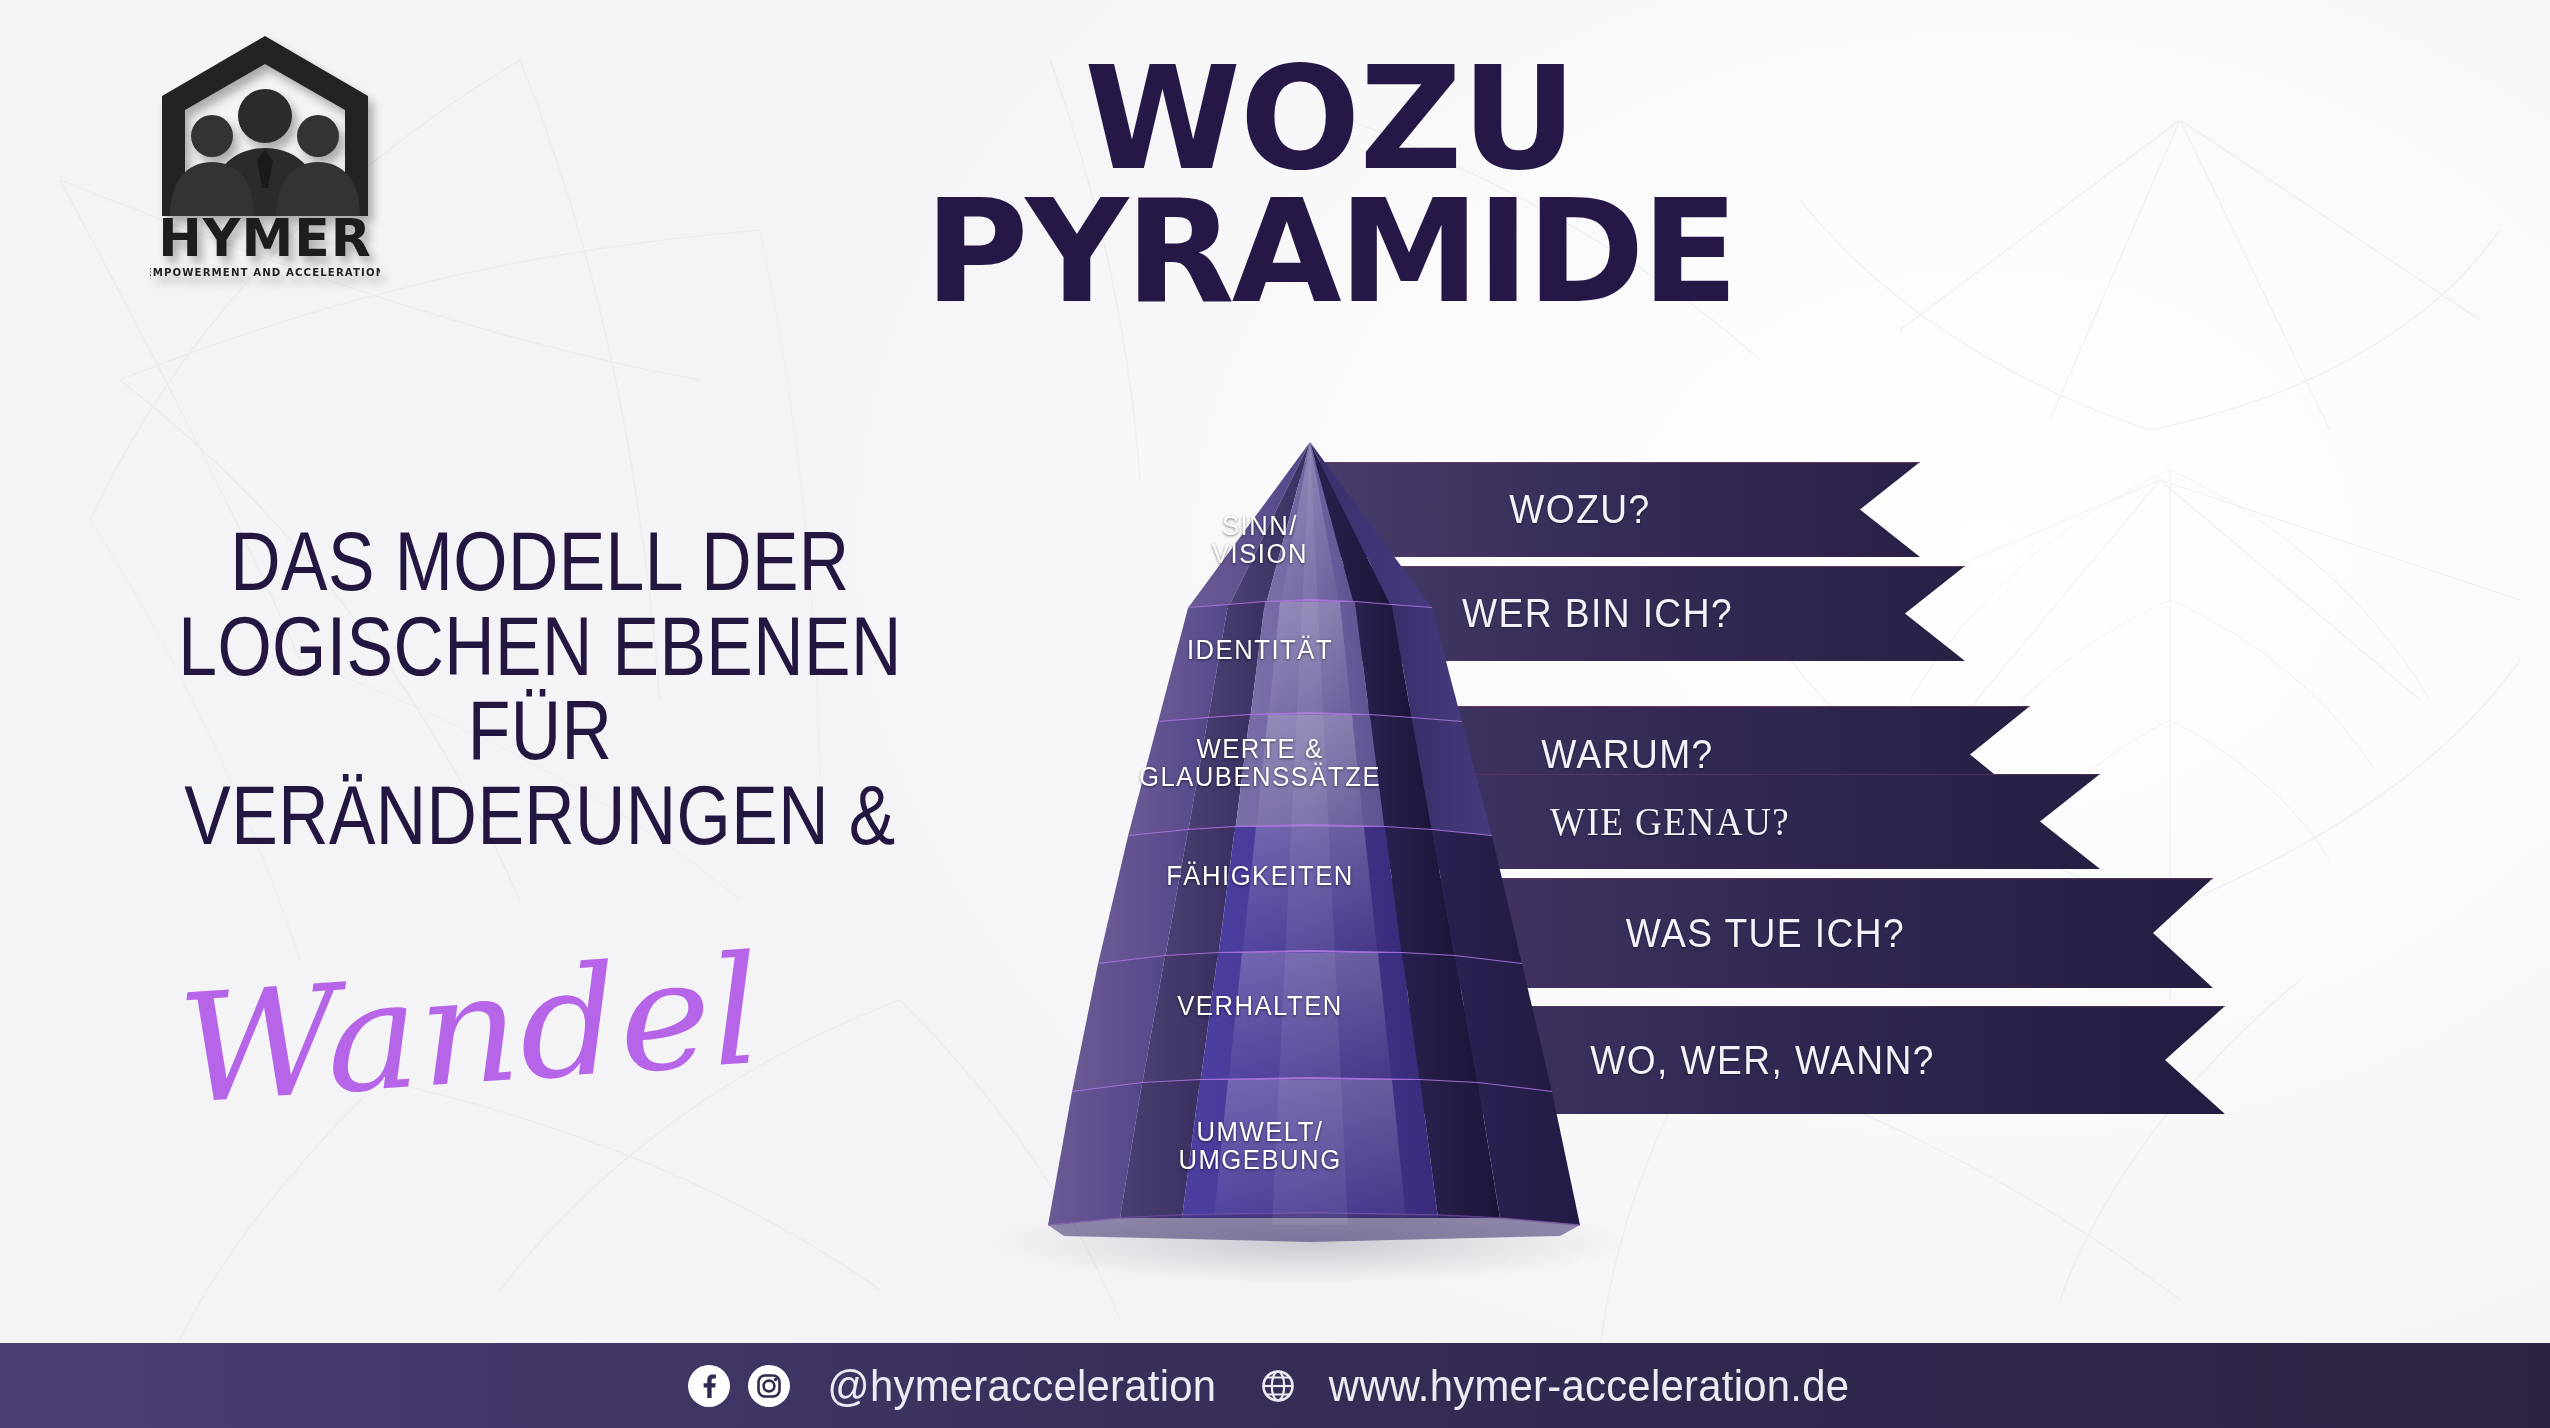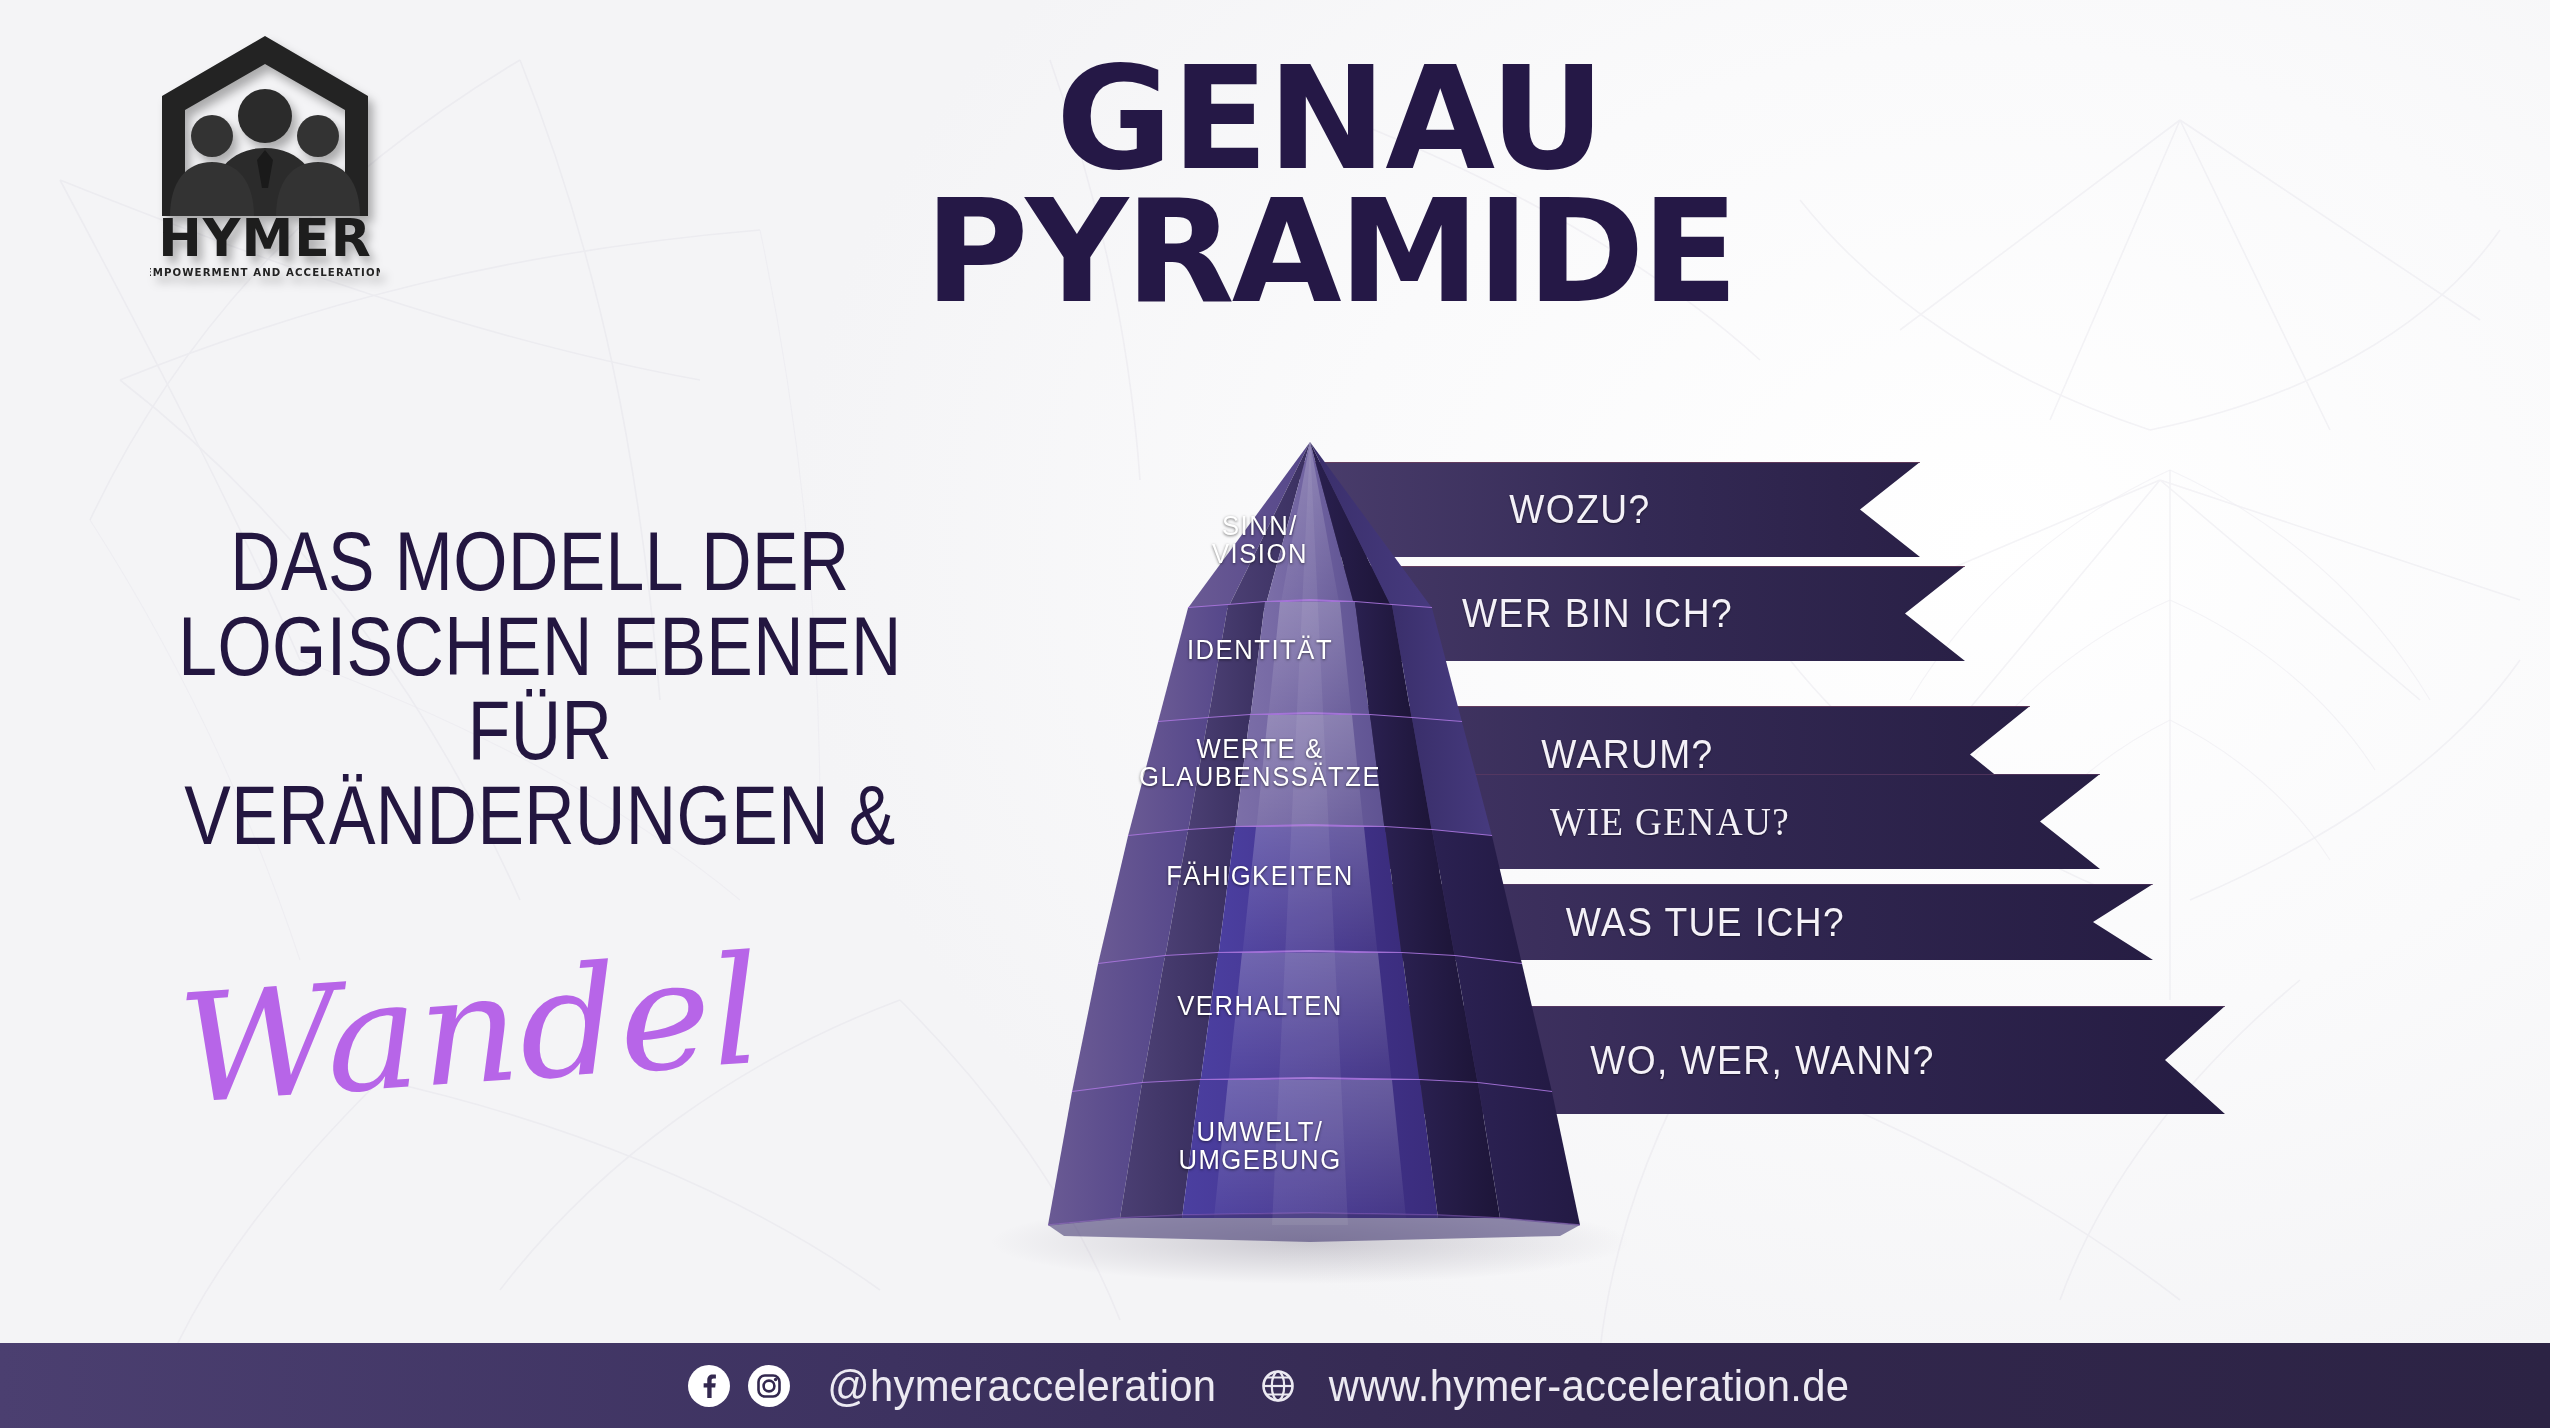--- a/index.html
+++ b/index.html
@@ -163,21 +163,21 @@
       <path d="M168 134 C194 134 210 154 210 188 L126 188 C126 154 142 134 168 134 Z" fill="#333"></path>
 
       <path d="M115 122 L123 132 L118 160 L112 160 L107 132 Z" fill="#1a1a1a"></path>
 
       <text x="115" y="228" text-anchor="middle" font-family="DejaVu Sans, sans-serif" font-size="52" font-weight="bold" fill="#1d1d1d" letter-spacing="1">HYMER</text>
       <text x="115" y="248" text-anchor="middle" font-family="DejaVu Sans, sans-serif" font-size="10.2" font-weight="bold" fill="#232323" letter-spacing="1.1">EMPOWERMENT AND ACCELERATION</text>
     </svg>
   </div>
 
   <div id="title">
-    <div class="l1">GENAU</div>
+    <div class="l1">WOZU</div>
     <div class="l2">PYRAMIDE</div>
   </div>
 
   <div id="subtitle">
     <span class="ln">DAS MODELL DER</span>
     <span class="ln">LOGISCHEN EBENEN</span>
     <span class="ln">FÜR</span>
     <span class="ln">VERÄNDERUNGEN &amp;</span>
   </div>
   <div id="script">Wandel</div>
@@ -245,21 +245,21 @@
                 <stop offset="1" stop-color="#271e44"></stop>
           </linearGradient>
             </defs>
           <path d="M0 0 L800 0 L740 47.5 L800 95 L0 95 Z" fill="url(#bg3)"></path>
           <path d="M0 0 L800 0" stroke="#5e3a63" stroke-width="2" opacity=".7"></path>
         </svg>
       </div>
       <div class="txt" style="width:740px;">WIE GENAU?</div>
     </div>
 
-    <div class="banner" style="left:1318px; top:878px; width:835px; height:76px;margin-top:6px;">
+    <div class="banner" style="left:1378px; top:878px; width:835px; height:110px;">
       <div class="bg">
         <svg viewBox="0 0 835 95" preserveAspectRatio="none">
           <defs>
               <linearGradient id="bg4" x1="0" y1="0" x2="1" y2="0">
             <stop offset="0" stop-color="#453767"></stop>
                 <stop offset=".55" stop-color="#302650"></stop>
                 <stop offset="1" stop-color="#261d43"></stop>
           </linearGradient>
             </defs>
           <path d="M0 0 L835 0 L775 47.5 L835 95 L0 95 Z" fill="url(#bg4)"></path>

